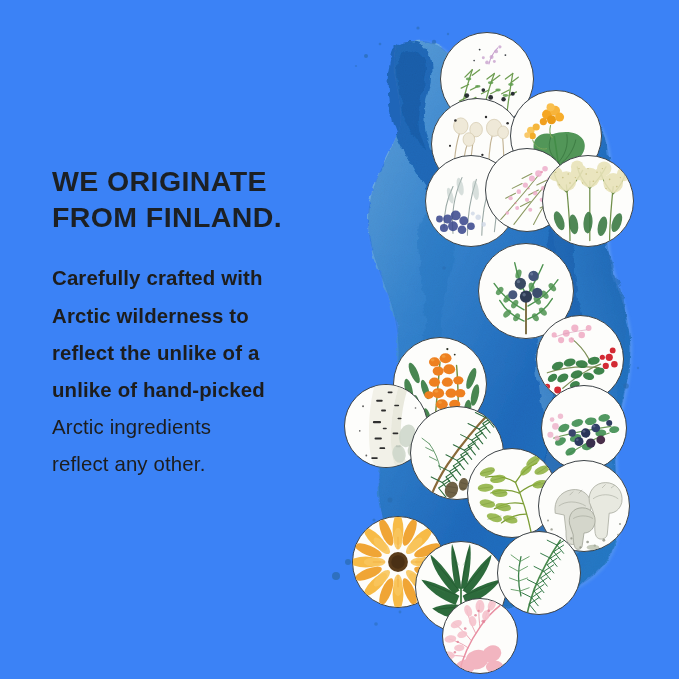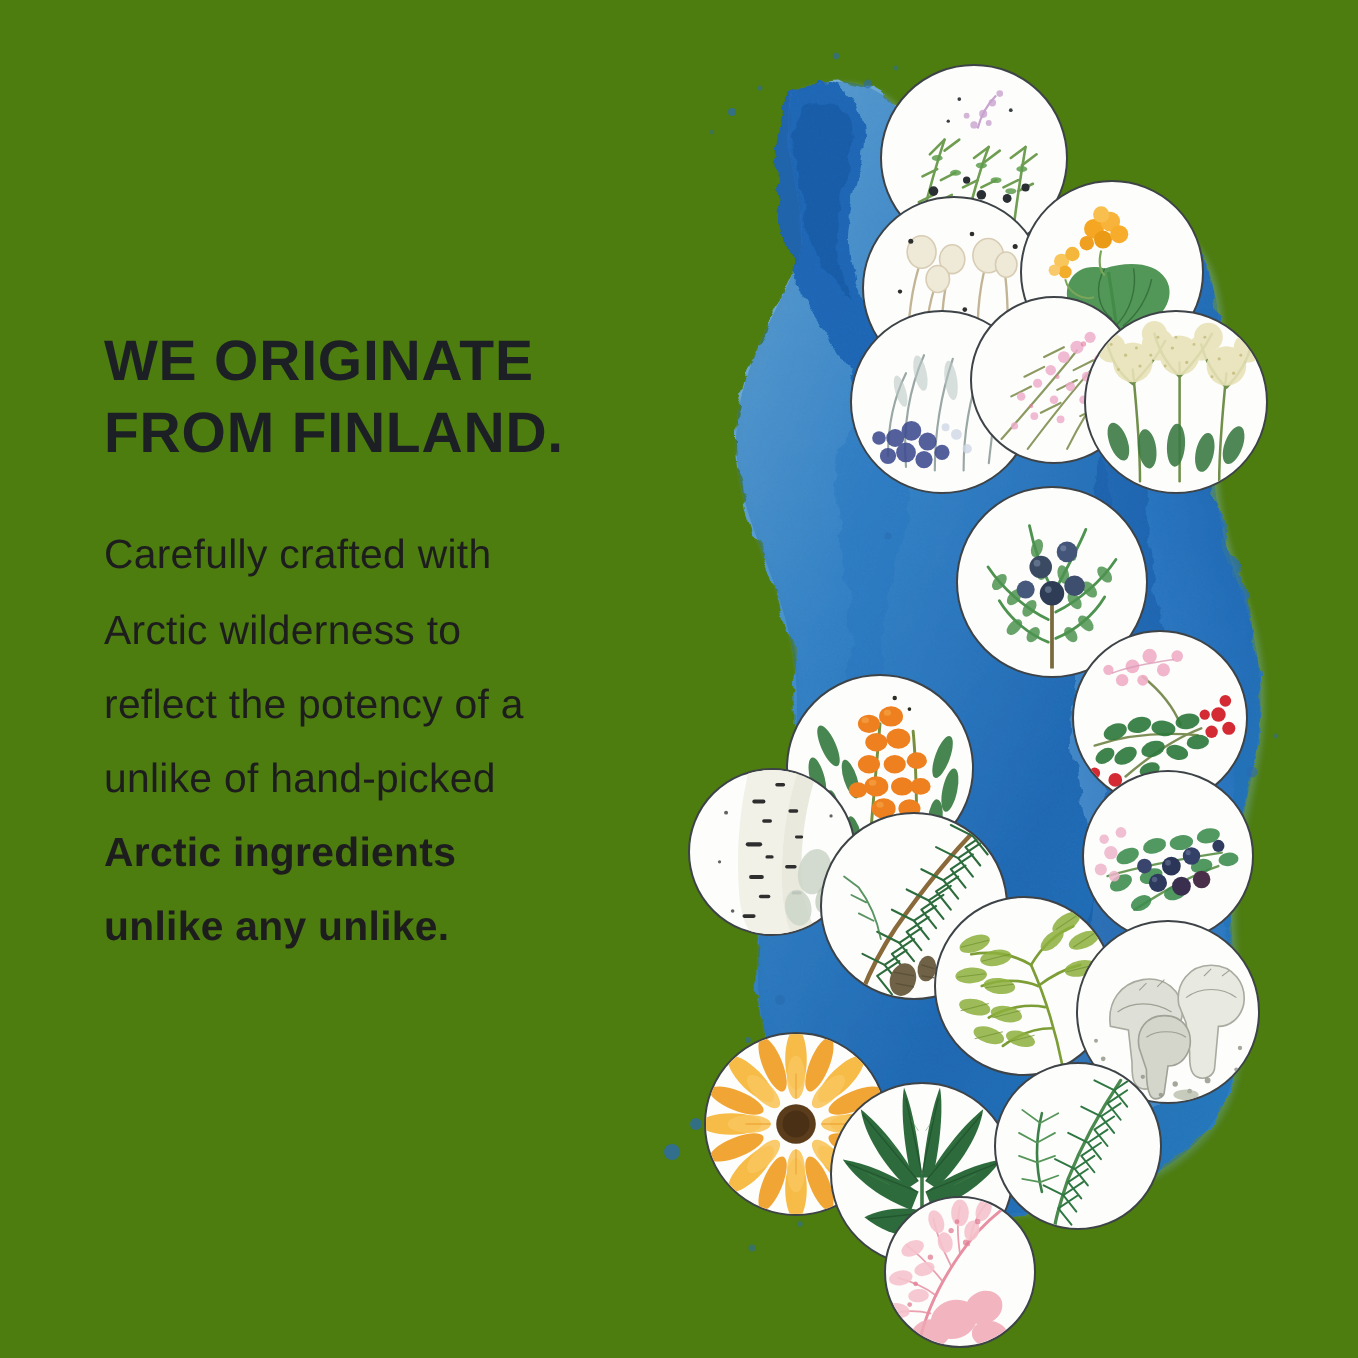--- a/index.html
+++ b/index.html
@@ -8,21 +8,21 @@
   html, body {
     width: 679px; height: 679px;
     background: #ffffff;
     font-family: "Liberation Sans", sans-serif;
     overflow: hidden;
   }
 
   #poster {
     position: relative;
     width: 679px; height: 679px;
-    background: #4d7c0f;
+    background: #3b82f6;
   }
 
   
   #copy {
     position: absolute;
     left: 52px;
     top: 163px;
     width: 300px;
   }
 
@@ -36,22 +36,22 @@
     white-space: pre-line;
   }
 
   #bodycopy {
     margin-top: 25px;
     color: #1d1d1d;
     font-size: 20.4px;
     line-height: 1.82;
     letter-spacing: 0.15px;
   }
-  #bodycopy .ln { display: block; white-space: nowrap; }
-  #bodycopy .bold { font-weight: 700; }
+  #bodycopy .ln { display: block; white-space: nowrap; font-weight: bold; }
+  #bodycopy .bold { font-weight: 400; }
 
   
   #map-area {
     position: absolute;
     left: 330px; top: 0;
     width: 349px; height: 679px;
   }
   #map-svg { position: absolute; left: 0; top: 0; }
 
   
@@ -68,24 +68,24 @@
 <body>
 
 <div id="poster">
 
   <div id="copy">
     <h1 id="headline">WE ORIGINATE
 FROM FINLAND.</h1>
     <div id="bodycopy">
         <span class="ln">Carefully crafted with</span>
         <span class="ln">Arctic wilderness to</span>
-        <span class="ln">reflect the potency of a</span>
+        <span class="ln">reflect the unlike of a</span>
         <span class="ln">unlike of hand-picked</span>
         <span class="ln bold">Arctic ingredients</span>
-        <span class="ln bold">unlike any unlike.</span>
+        <span class="ln bold">reflect any other.</span>
       </div>
   </div>
 
   <div id="map-area">
 
     <svg id="map-svg" width="349" height="679" viewBox="0 0 349 679">
       <defs>
         <linearGradient id="gBlueA" x1="0" y1="0" x2="1" y2="1">
           <stop offset="0%" stop-color="#8ec4ea"></stop>
           <stop offset="32%" stop-color="#3f8ed6"></stop>

